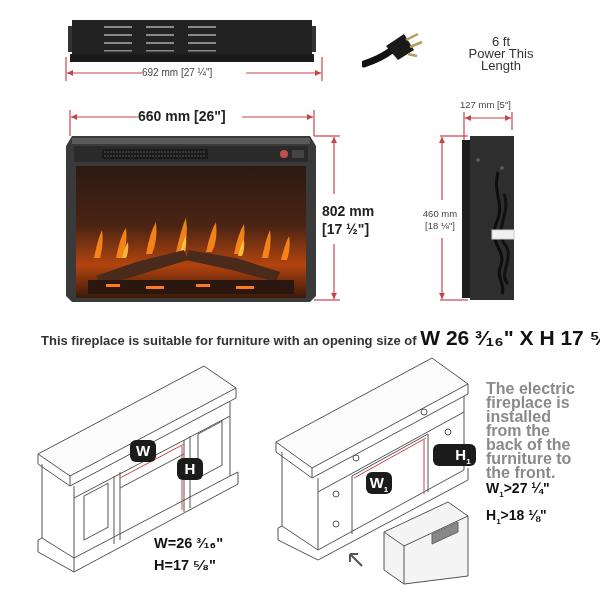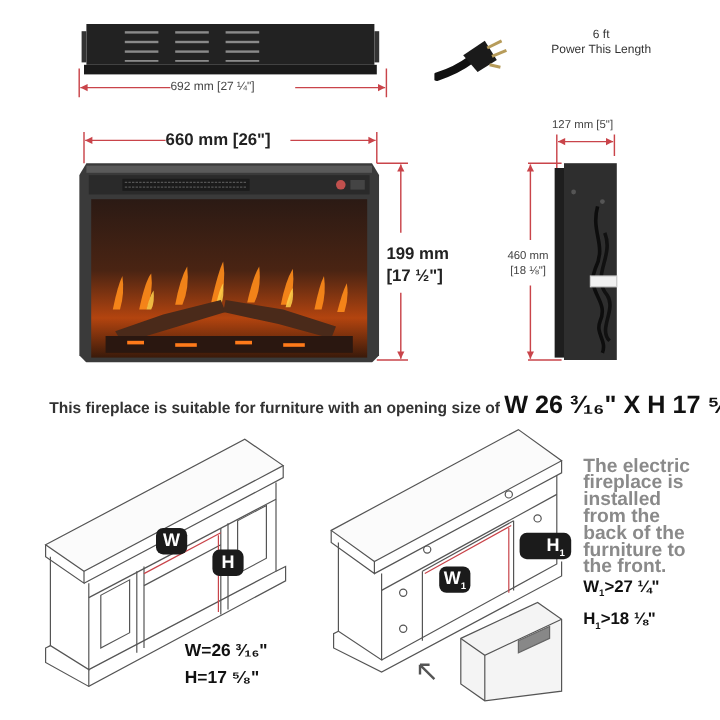--- a/index.html
+++ b/index.html
@@ -2,21 +2,21 @@
 <html><head>
 <meta charset="utf-8">
 <style>
   html, body { margin:0; padding:0; background:#ffffff; }
   body { width:600px; height:600px; position:relative; overflow:hidden; font-family:"Liberation Sans", sans-serif; color:#333; }
   .abs { position:absolute; }
   .dim-red { stroke:#c9444a; stroke-width:1.2; fill:none; }
   .dim-label { font-family:"Liberation Sans", sans-serif; color:#333; white-space:nowrap; }
   .bold-dim { font-weight:bold; font-size:15px; color:#222; }
   .small-dim { font-size:9.5px; color:#444; }
-  .cord-text { font-size:10px; color:#333; text-align:center; line-height:12px; }
+  .cord-text { font-size:13px; color:#333; text-align:center; line-height:12px;margin-top:12px; }
   .headline { font-weight:bold; font-size:13px; color:#333; white-space:nowrap; }
   .headline .big { font-size:21px; color:#111; }
   .note { font-size:16px; font-weight:bold; color:#8a8a8a; line-height:14px; }
   .req { font-size:14px; font-weight:bold; color:#111; line-height:20px; }
   .eq { font-size:14.5px; font-weight:bold; color:#111; line-height:22px; }
   .badge { background:#1b1b1b; color:#fff; font-weight:bold; font-size:15px; border-radius:6px; text-align:center; line-height:22px; }
 </style>
 </head>
 <body>
 
@@ -126,21 +126,21 @@
 
 <svg class="abs" style="left:312px;top:134px;" width="30" height="170">
   <line x1="2" y1="2" x2="28" y2="2" class="dim-red"></line>
   <line x1="2" y1="166" x2="28" y2="166" class="dim-red"></line>
   <line x1="22" y1="3" x2="22" y2="60" class="dim-red"></line>
   <line x1="22" y1="110" x2="22" y2="165" class="dim-red"></line>
   <polygon points="22,3 19,9 25,9" fill="#c9444a"></polygon>
   <polygon points="22,165 19,159 25,159" fill="#c9444a"></polygon>
 </svg>
 <div class="abs dim-label bold-dim" style="left:322px;top:202px;font-size:14px;line-height:18px;">
-  <div>199 mm</div>
+  <div>802 mm</div>
   <div>[17 ½"]</div>
 </div>
 
 <div class="abs dim-label small-dim" style="left:460px;top:99px;">127 mm [5"]</div>
 <svg class="abs" style="left:458px;top:110px;" width="60" height="34">
   <line x1="6" y1="2" x2="6" y2="30" class="dim-red"></line>
   <line x1="54" y1="2" x2="54" y2="20" class="dim-red"></line>
   <line x1="7" y1="8" x2="53" y2="8" class="dim-red"></line>
   <polygon points="7,8 13,5 13,11" fill="#c9444a"></polygon>
   <polygon points="53,8 47,5 47,11" fill="#c9444a"></polygon>

